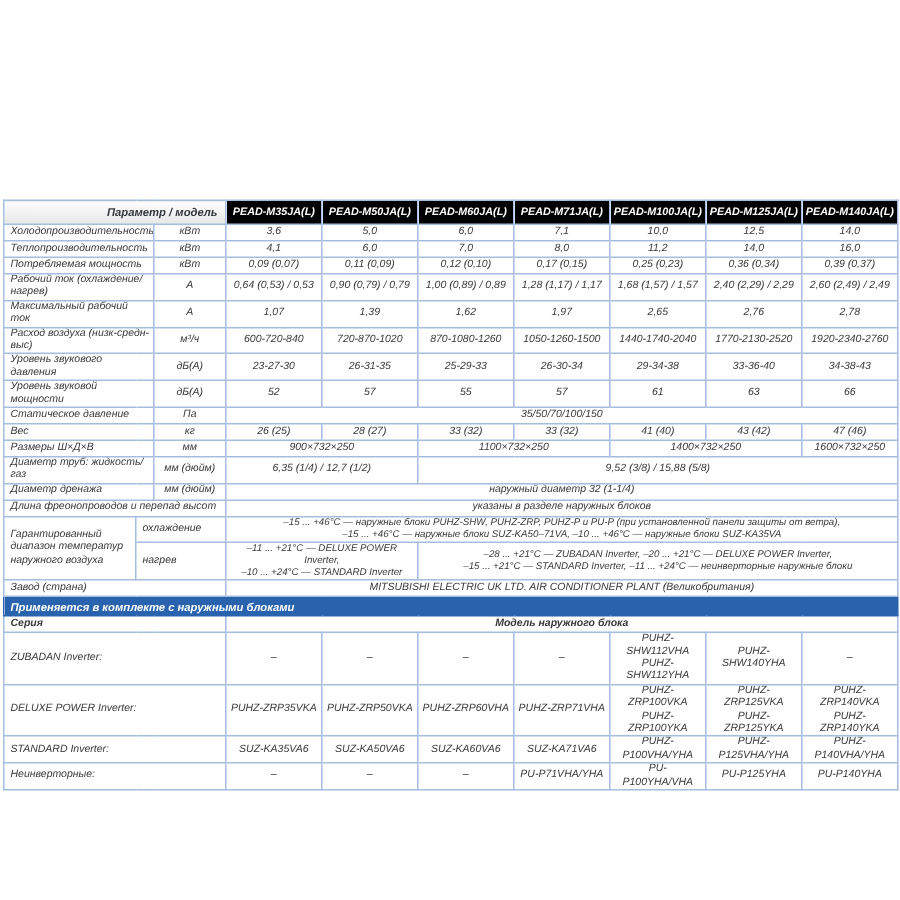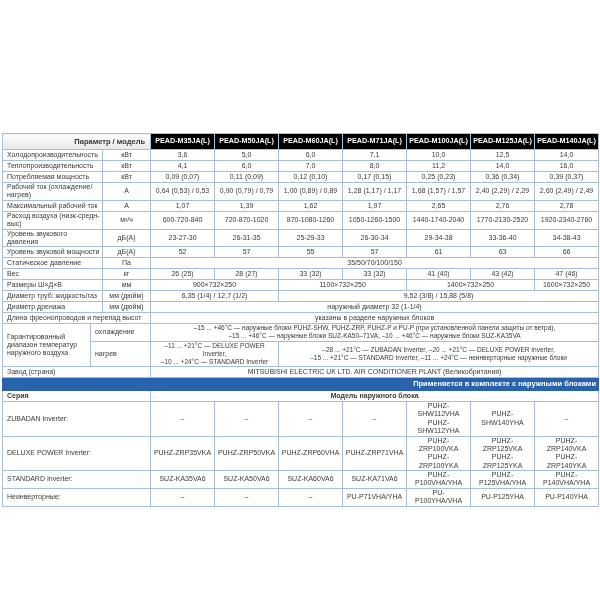--- a/index.html
+++ b/index.html
@@ -2,21 +2,21 @@
 <html><head>
 <meta charset="utf-8">
 <style>
   * { box-sizing: border-box; }
   html,body { margin:0; padding:0; }
   body {
     width:600px; height:600px; background:#ffffff;
     font-family:"Liberation Sans", sans-serif;
     position:relative; overflow:hidden;
   }
-  .sheet { position:absolute; top:133px; left:2px; width:596px; }
+  .sheet { position:absolute; top:133px; left:2px; width:596px;font-style:italic; }
   table.spec { border-collapse:collapse; table-layout:fixed; width:596px; }
   .spec th, .spec td {
     border:1px solid #a6bede;
     padding:0 2px;
     font-size:7px; line-height:1.2;
     color:#3a3a3a;
     text-align:center;
     height:11px;
     white-space:pre-line;
     overflow:hidden;
@@ -26,21 +26,21 @@
     background:linear-gradient(180deg,#fdfdfd,#e7e7e7);
     text-align:right; font-weight:bold; font-size:7.5px; color:#33383f;
     padding-right:5px;
   }
   th.model { background:#000000; color:#ffffff; font-weight:bold; font-size:7.2px; }
   td.lbl  { text-align:left; padding-left:4px; }
   td.sub  { text-align:left; padding-left:4px; }
   td.sm   { font-size:6.5px; line-height:1.25; }
   td.band {
     background:#2a63ad; color:#ffffff; font-weight:bold;
-    text-align:right; font-size:7.5px; height:13px; padding-left:4px;
+    text-align:left; font-size:7.5px; height:13px; padding-left:4px;
     border-color:#2a63ad;
   }
   td.bold { font-weight:bold; }
 </style>
 </head>
 <body>
 
 <div class="sheet">
   <table class="spec">
     <colgroup>

